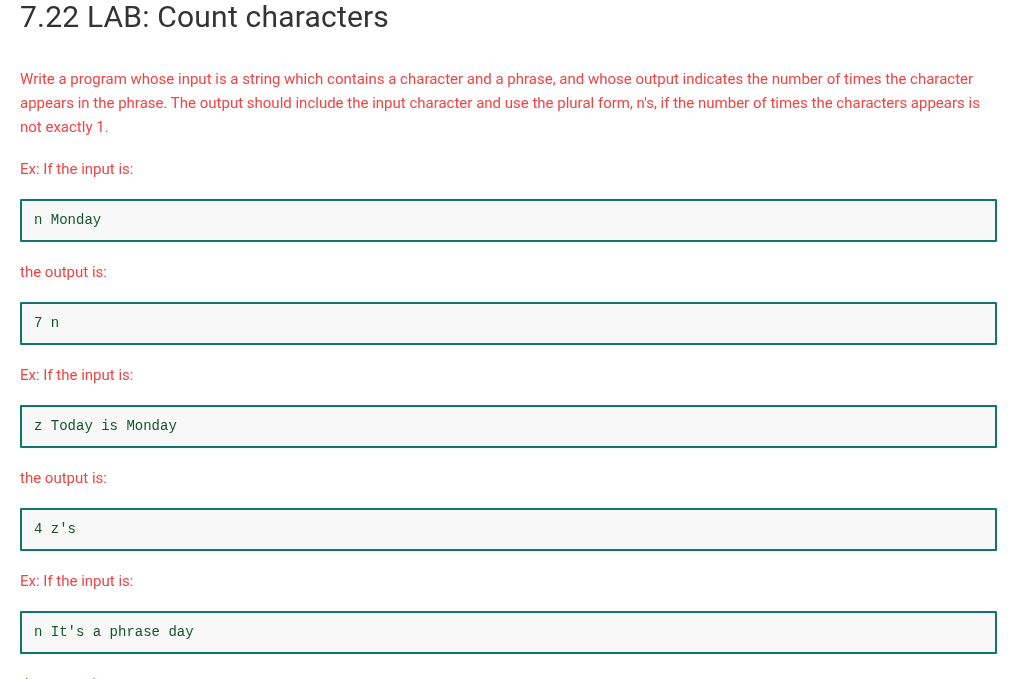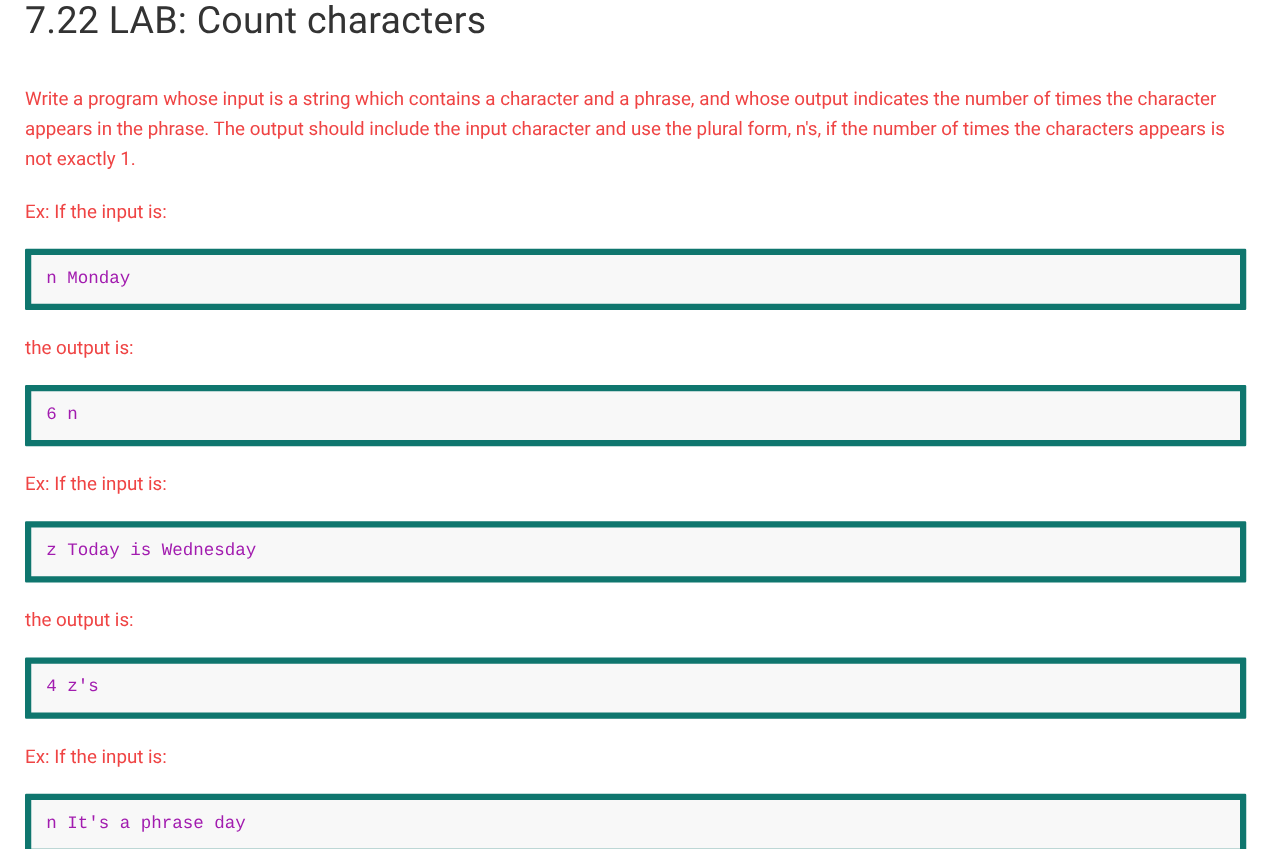--- a/index.html
+++ b/index.html
@@ -25,42 +25,42 @@
       letter-spacing: 0.2px;
     }
     p {
       color: #ef4444;
       margin-bottom: 18px;
       font-size: 15px;
       line-height: 1.6;
     }
     pre.code-block {
       background: #f8f8f8;
-      border: 5px solid #0f766e;
+      border: 2px solid #0f766e;
       padding: 9px 12px;
       font-family: "Courier New", Courier, monospace;
       font-size: 14px;
-      color: #a21caf;
+      color: #14532d;
       margin-bottom: 18px;
       white-space: pre;
       border-radius: 1px;
     }
   </style>
 </head>
 <body>
 
 <h1>7.22 LAB: Count characters</h1>
 
 <p>Write a program whose input is a string which contains a character and a phrase, and whose output indicates the number of times the character appears in the phrase. The output should include the input character and use the plural form, n's, if the number of times the characters appears is not exactly 1.</p>
 
 <p>Ex: If the input is:</p>
 <pre class="code-block">n Monday</pre>
 <p>the output is:</p>
-<pre class="code-block">6 n</pre>
+<pre class="code-block">7 n</pre>
 
 <p>Ex: If the input is:</p>
-<pre class="code-block">z Today is Wednesday</pre>
+<pre class="code-block">z Today is Monday</pre>
 <p>the output is:</p>
 <pre class="code-block">4 z's</pre>
 
 <p>Ex: If the input is:</p>
 <pre class="code-block">n It's a phrase day</pre>
 <p>the output is:</p>
 
 </body></html>

